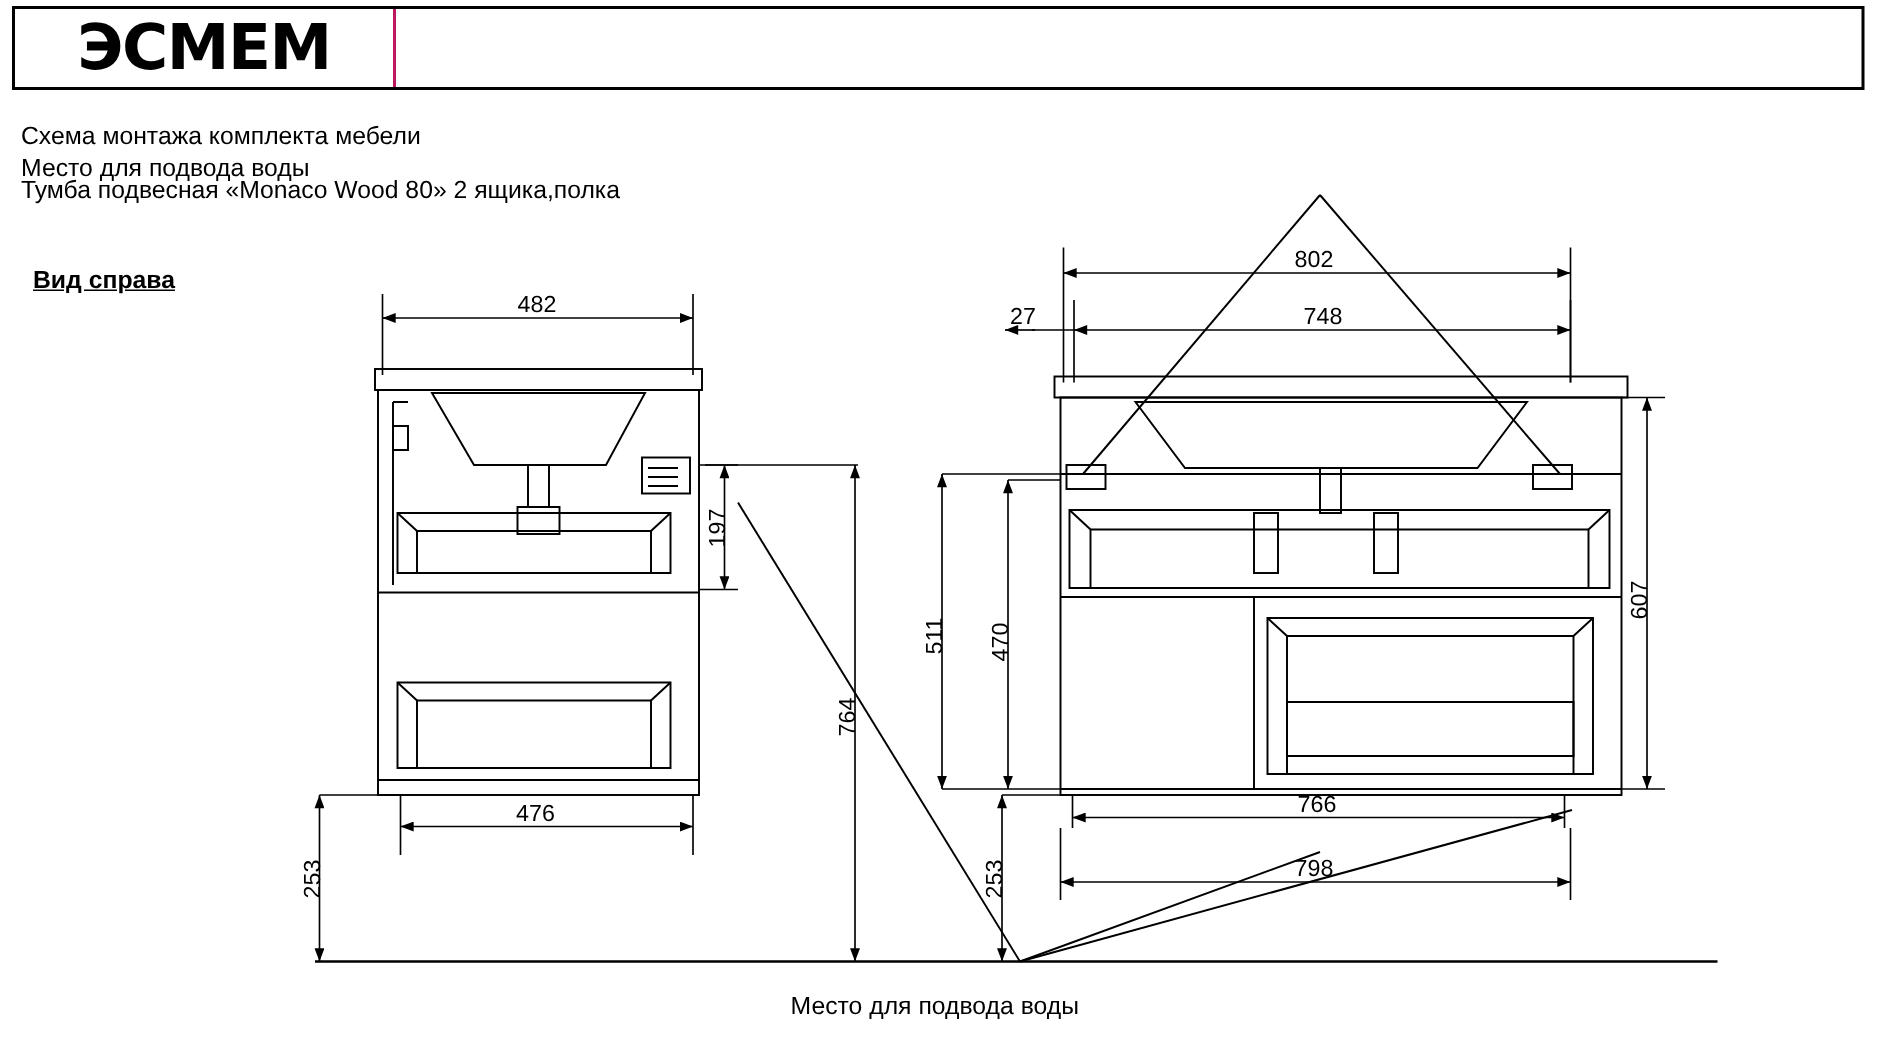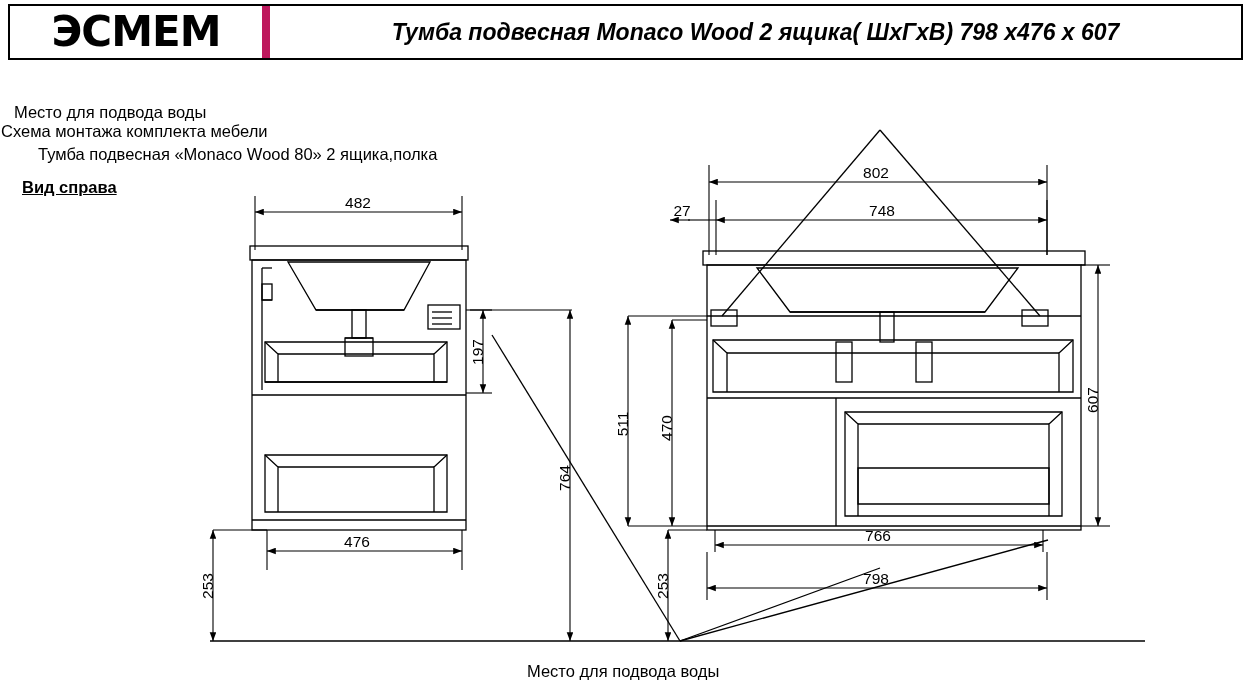--- a/index.html
+++ b/index.html
@@ -29,21 +29,21 @@
     top: 4px;
     width: 1235px;
     height: 56px;
     border: 2px solid #000;
     box-sizing: border-box;
     display: flex;
     align-items: stretch;
   }
   .logo-cell {
     width: 252px;
-    border-right: 8px solid #be185d;
+    border-right: 2px solid #be185d;
     display: flex;
     align-items: center;
     justify-content: center;
   }
   .logo-text {
     font-family: "DejaVu Sans", sans-serif;
     font-weight: bold;
     font-size: 42px;
     letter-spacing: -1px;
     line-height: 1;
@@ -91,28 +91,25 @@
 </style>
 </head>
 <body>
 
 <div id="root">
 
   <div class="header">
     <div class="logo-cell">
       <span class="logo-text">ЭСMEM</span>
     </div>
-    <div class="title-cell">
-      <span class="title-text">Тумба подвесная Monaco Wood 2 ящика( ШхГхВ) 798 х476 х 607</span>
-    </div>
   </div>
 
-  <div class="note" style="left:1px; top:82px;margin-top:40px;">Схема монтажа комплекта мебели</div>
+  <div class="note" style="left:14px; top:82px;">Схема монтажа комплекта мебели</div>
   <div class="note" style="left:14px; top:103px;">Место для подвода воды</div>
-  <div class="note" style="left:14px; top:145px;margin-left:24px;">Тумба подвесная «Monaco Wood 80» 2 ящика,полка</div>
+  <div class="note" style="left:14px; top:118px;">Тумба подвесная «Monaco Wood 80» 2 ящика,полка</div>
   <div class="note note-bold" style="left:22px; top:178px;text-decoration:underline;">Вид справа</div>
   <div class="note" style="left:527px; top:662px;">Место для подвода воды</div>
 
   <svg class="draw" viewBox="0 0 1251 691">
     <defs>
       <marker id="arrS" markerWidth="10" markerHeight="10" refX="8" refY="3" orient="auto" markerUnits="strokeWidth">
         <path d="M0,0 L8,3 L0,6 z" fill="#000"></path>
       </marker>
       <marker id="arrE" markerWidth="10" markerHeight="10" refX="0" refY="3" orient="auto" markerUnits="strokeWidth">
         <path d="M8,0 L0,3 L8,6 z" fill="#000"></path>

